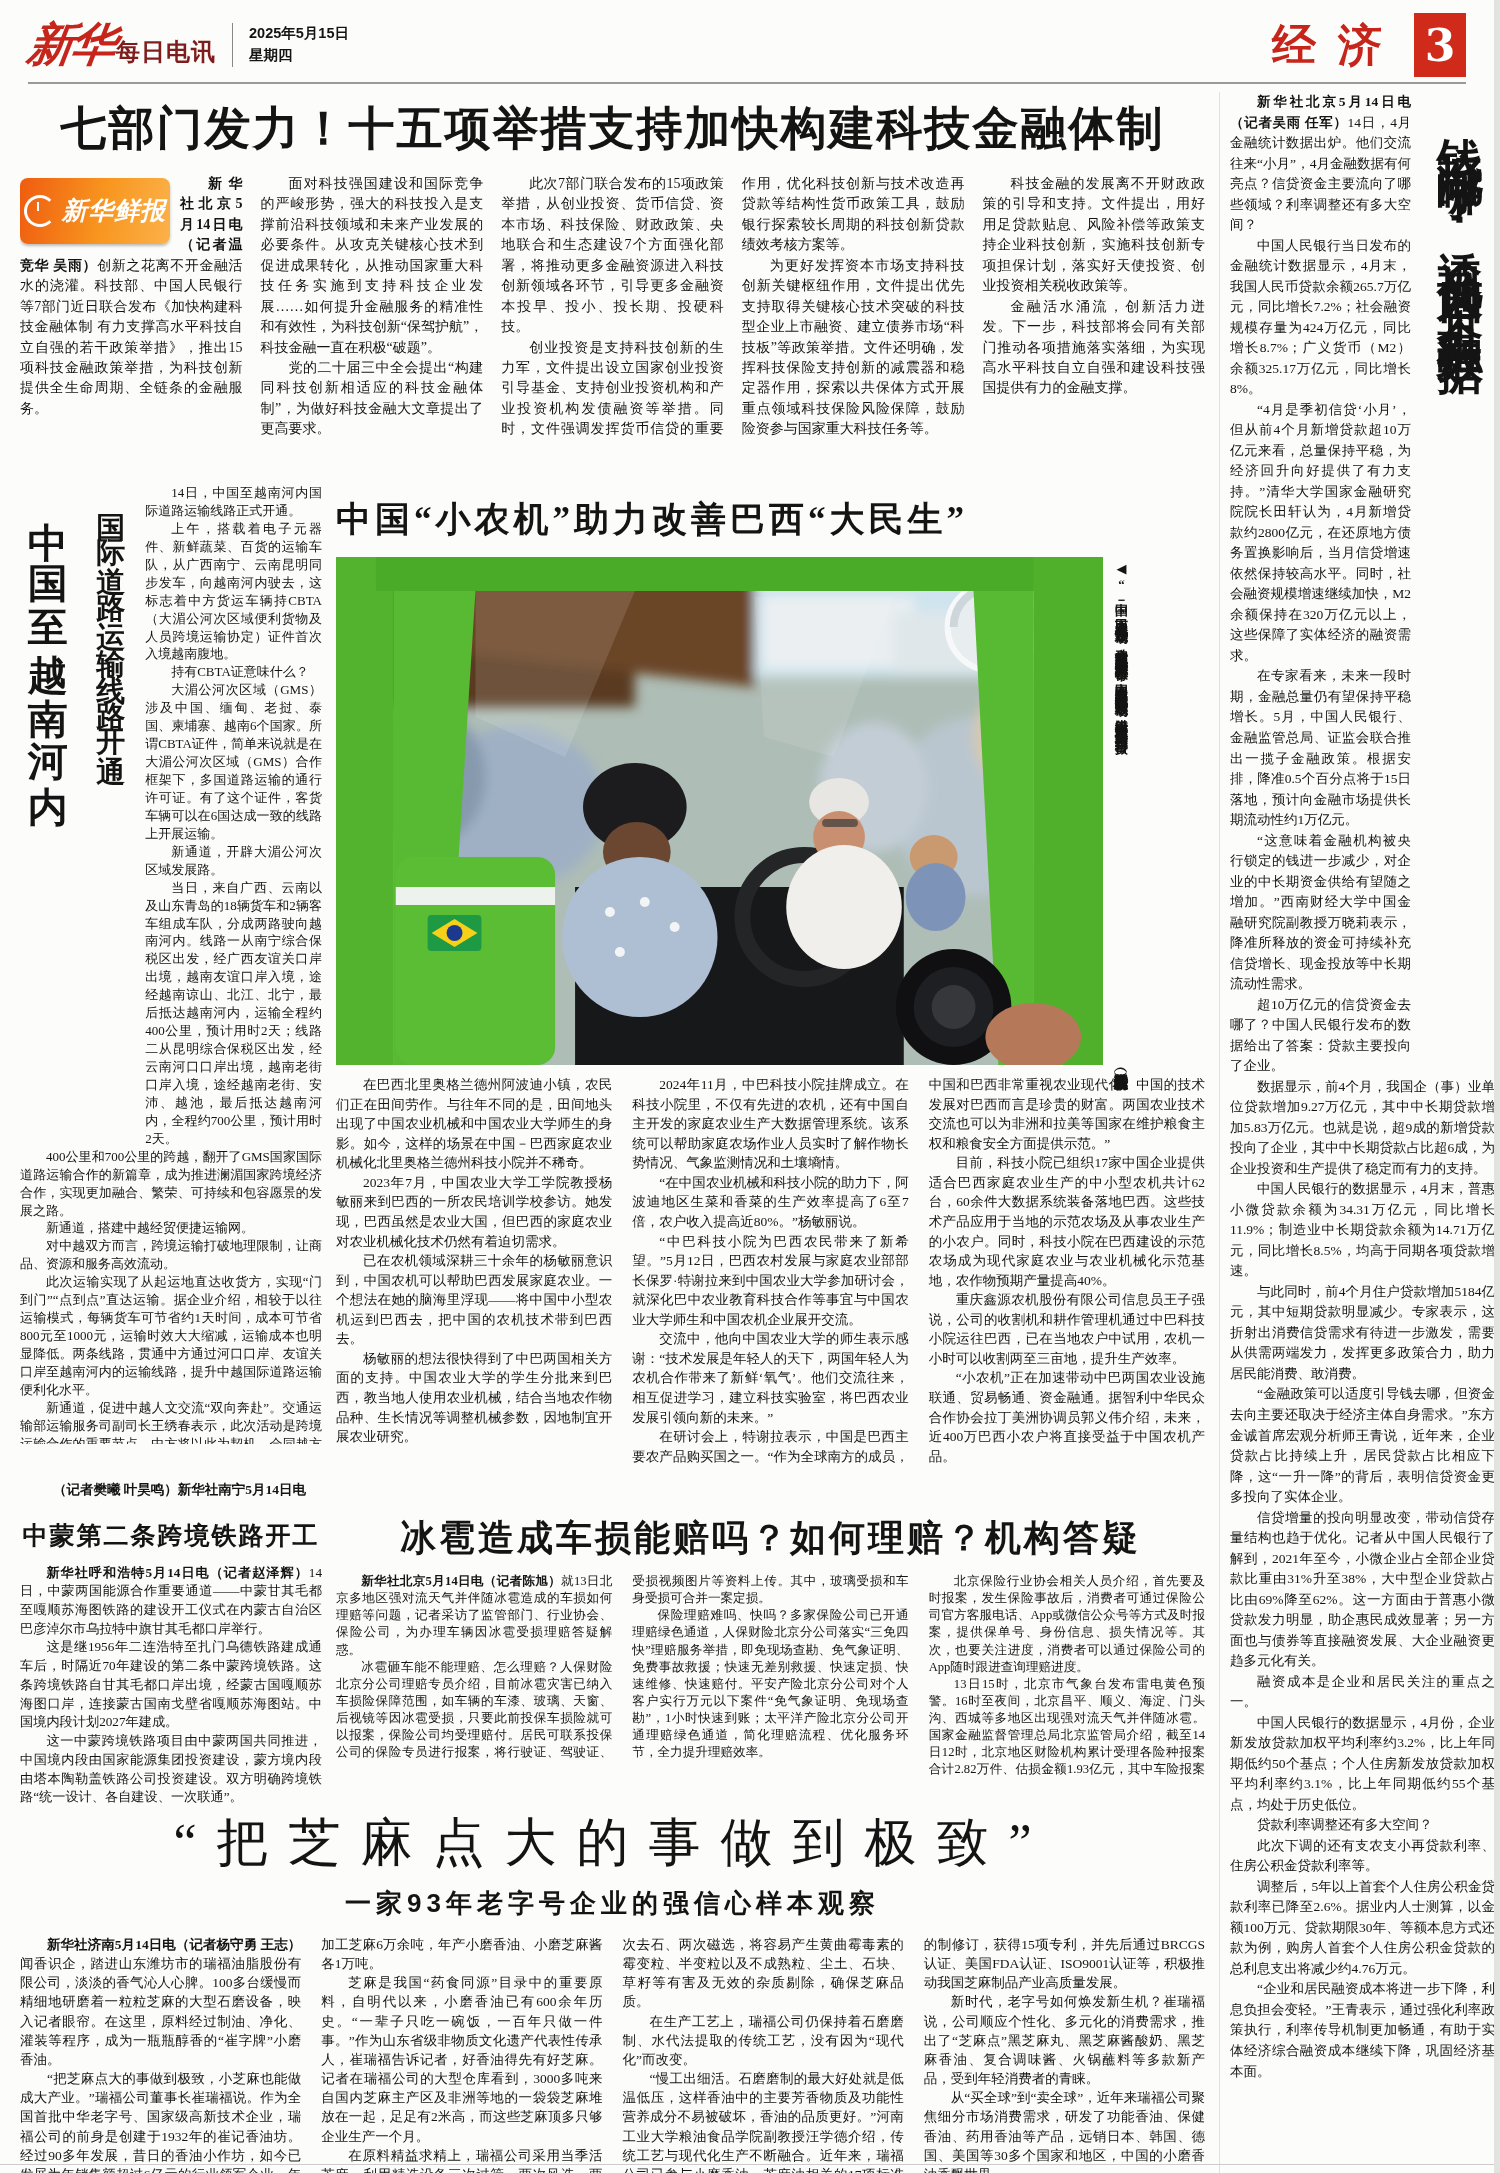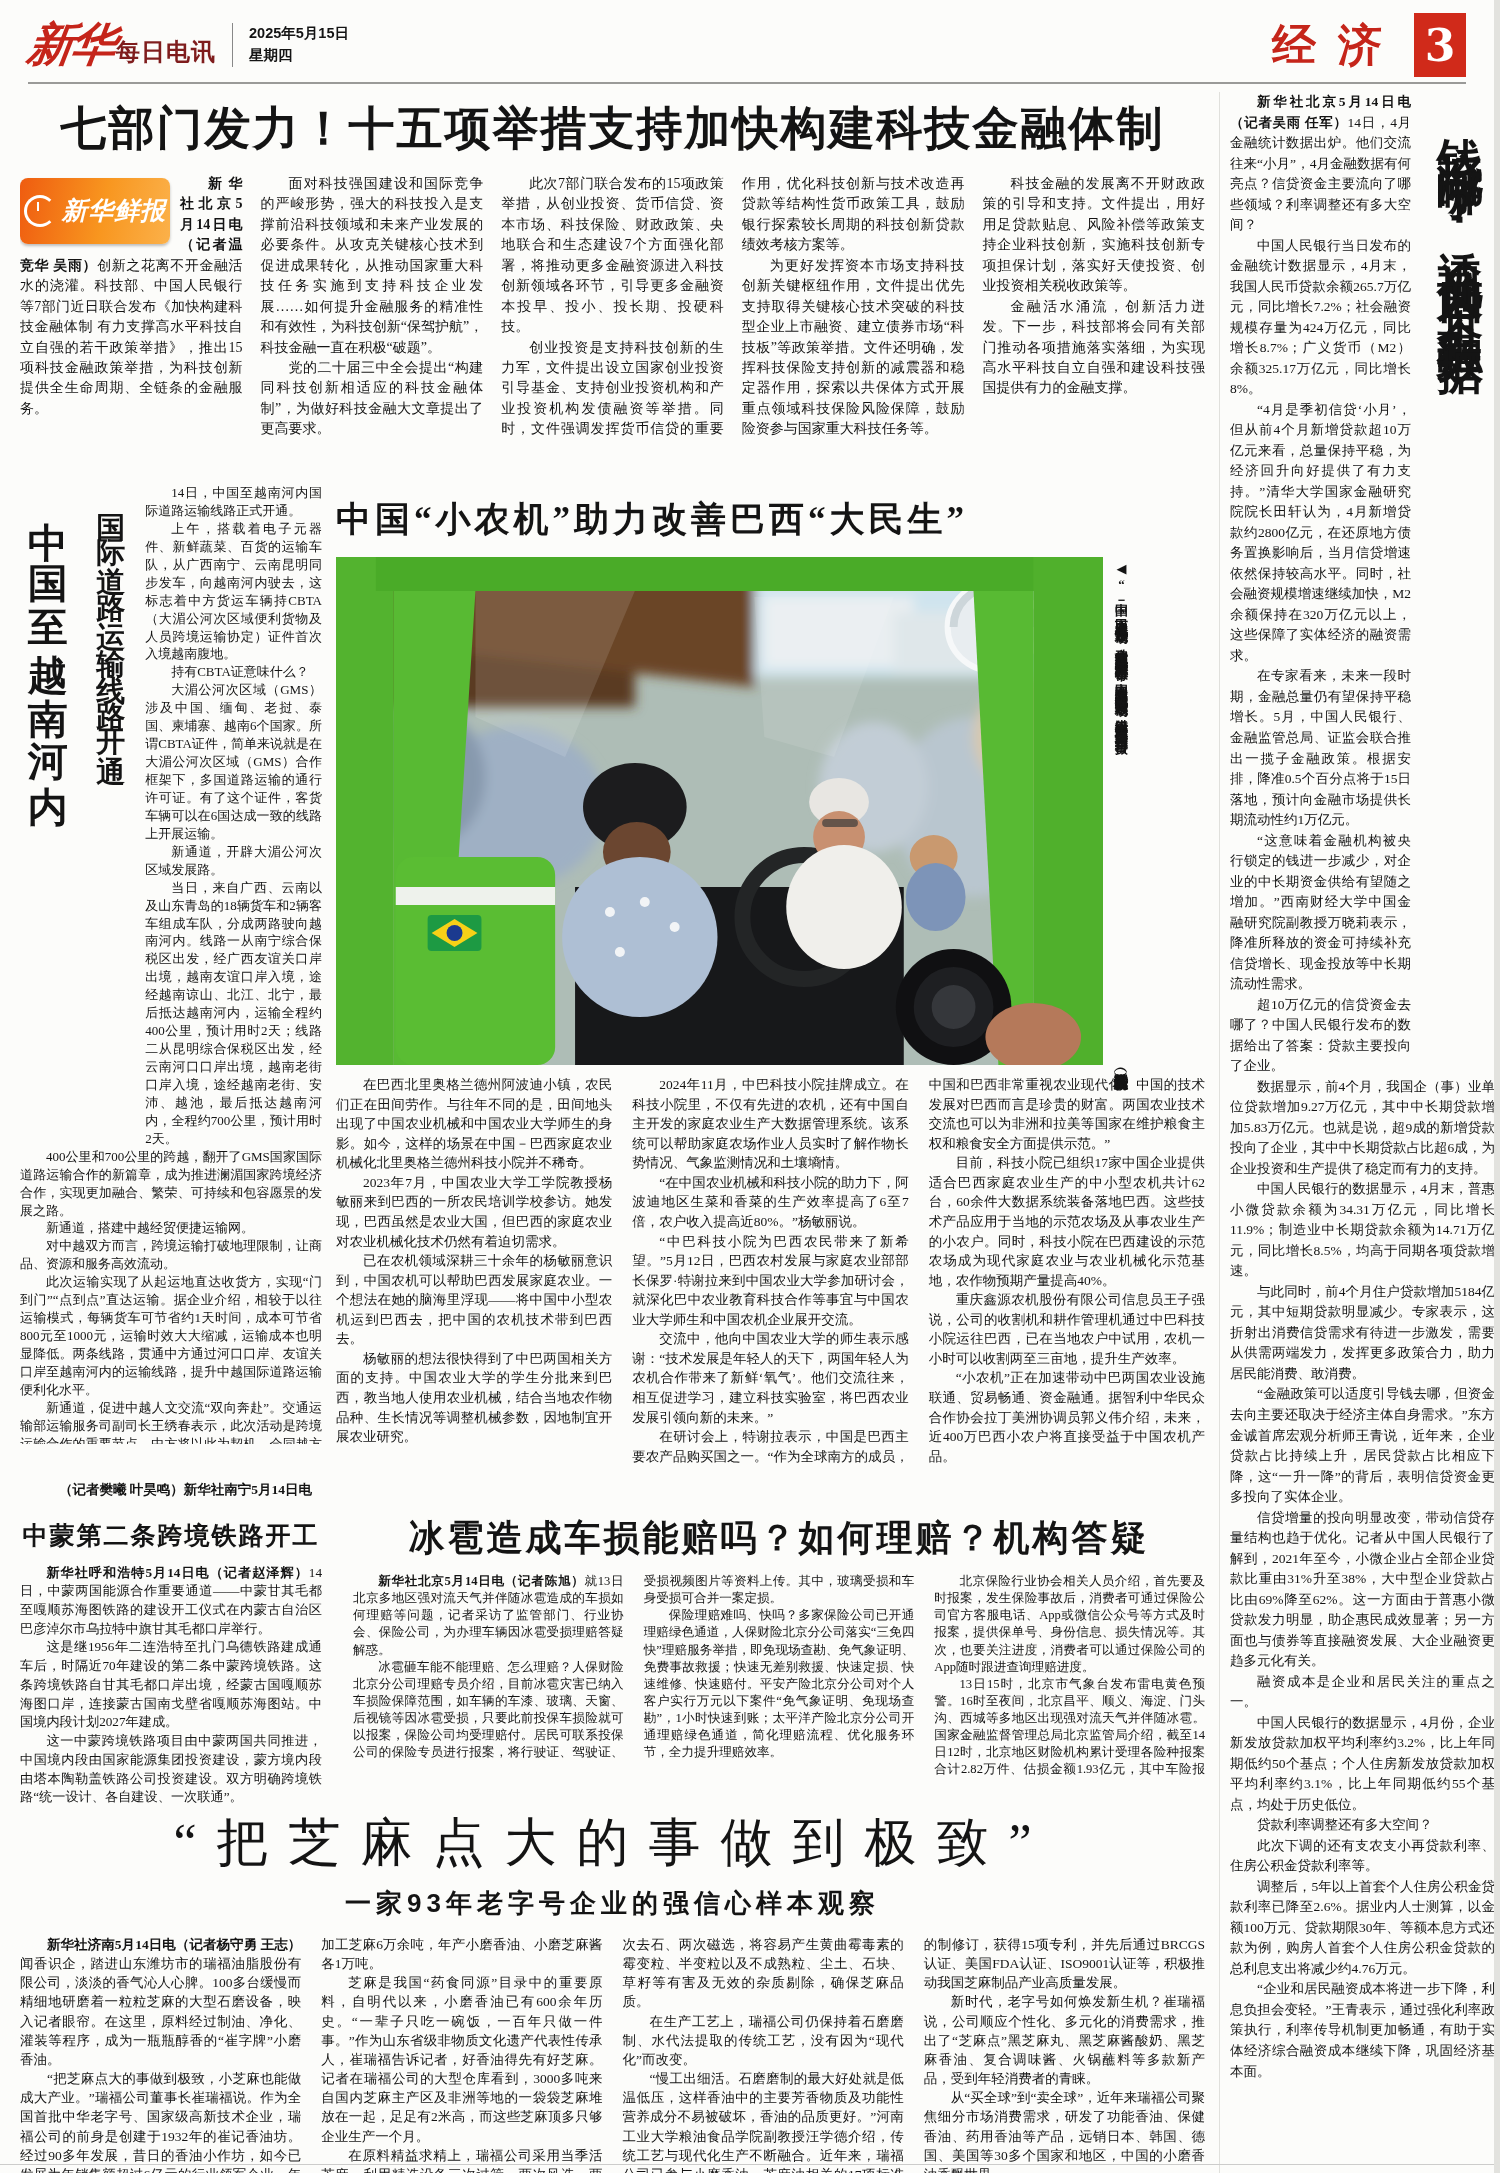--- a/index.html
+++ b/index.html
@@ -34,32 +34,32 @@
   .badge .clock::after{content:"";position:absolute;left:10px;top:4px;width:2px;height:9px;background:#fff;}
   .badge-text{color:#fff;font-size:25px;font-weight:900;font-style:italic;letter-spacing:1px;font-family:"DejaVu Serif",serif;}
   .lead strong{font-weight:700;}
   
   .middle{display:flex;margin-top:10px;height:1022px;}
   .vietnam{width:302px;flex:none;position:relative;font-size:13px;line-height:1.38;}
   .vietnam .abody{height:960px;overflow:hidden;}
   .vhead{float:left;height:652px;display:flex;gap:16px;padding:6px 14px 0 0;}
   .vhead .c1{writing-mode:vertical-rl;text-orientation:upright;font-size:40px;font-weight:700;letter-spacing:44px;}
   .vhead .c2{writing-mode:vertical-rl;text-orientation:upright;font-size:29px;font-weight:700;letter-spacing:27px;}
-  .vietnam .byl{position:absolute;bottom:6px;right:10px;font-weight:700;font-size:13.5px;text-indent:0;}
+  .vietnam .byl{position:absolute;bottom:6px;right:16px;font-weight:700;font-size:13.5px;text-indent:0;}
   .brazil{flex:1;margin-left:14px;}
   .brazil h2{margin:12px 0 14px 0;text-align:left;font-size:35px;font-weight:800;letter-spacing:4px;}
   .photo-row{display:flex;height:508px;}
   .photo{flex:1;background:#9fb2a6;}
   .photo svg{display:block;width:100%;height:100%;}
   .caption{width:102px;flex:none;position:relative;padding:4px 0 0 6px;box-sizing:border-box;}
   .cap-text{writing-mode:vertical-rl;text-orientation:upright;height:420px;font-size:13px;font-weight:600;line-height:25px;letter-spacing:1px;}
   .cap-credit{position:absolute;left:8px;bottom:2px;writing-mode:vertical-rl;text-orientation:upright;font-size:14.5px;font-weight:800;}
   .brazil .abody{margin-top:10px;height:410px;overflow:hidden;column-count:3;column-gap:20px;font-size:13.5px;line-height:1.45;}
   
-  .bottomrow{display:flex;margin-top:8px;height:282px;gap:17px;}
+  .bottomrow{display:flex;margin-top:8px;height:282px;}
   .mongolia{width:302px;flex:none;font-size:13.2px;line-height:1.42;}
   .mongolia h3{margin:4px 0 10px 0;text-align:center;font-family:"Liberation Sans",sans-serif;font-size:25px;font-weight:800;letter-spacing:2px;}
   .hail{flex:1;margin-left:14px;}
   .hail h2{margin:0 0 10px 0;text-align:center;font-size:36px;font-weight:900;letter-spacing:3px;}
   .hail .abody{height:216px;overflow:hidden;column-count:3;column-gap:20px;font-size:12.6px;line-height:1.36;}
   
   .sesame{margin-top:12px;}
   .sesame h1{margin:2px 0 8px 0;text-align:center;font-size:52px;font-weight:400;letter-spacing:20px;}
   .sesame .subhead{text-align:center;font-family:"Liberation Sans",sans-serif;font-size:26px;font-weight:600;letter-spacing:5px;margin-bottom:14px;}
   .sesame .abody{height:300px;overflow:hidden;column-count:4;column-gap:20px;font-size:13.5px;line-height:1.42;}

